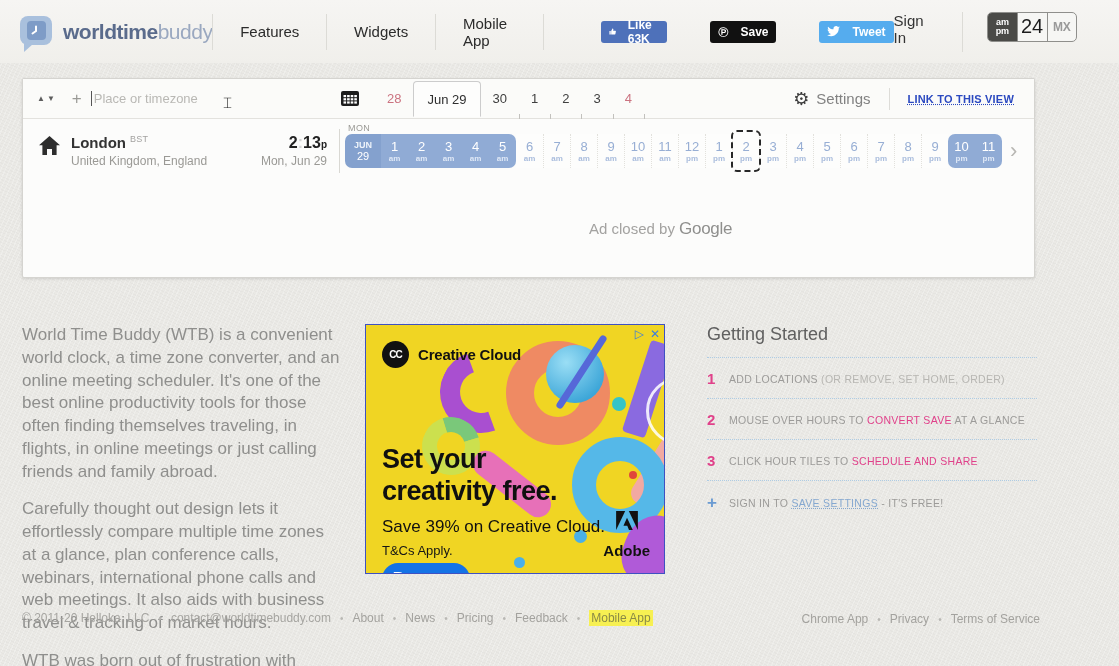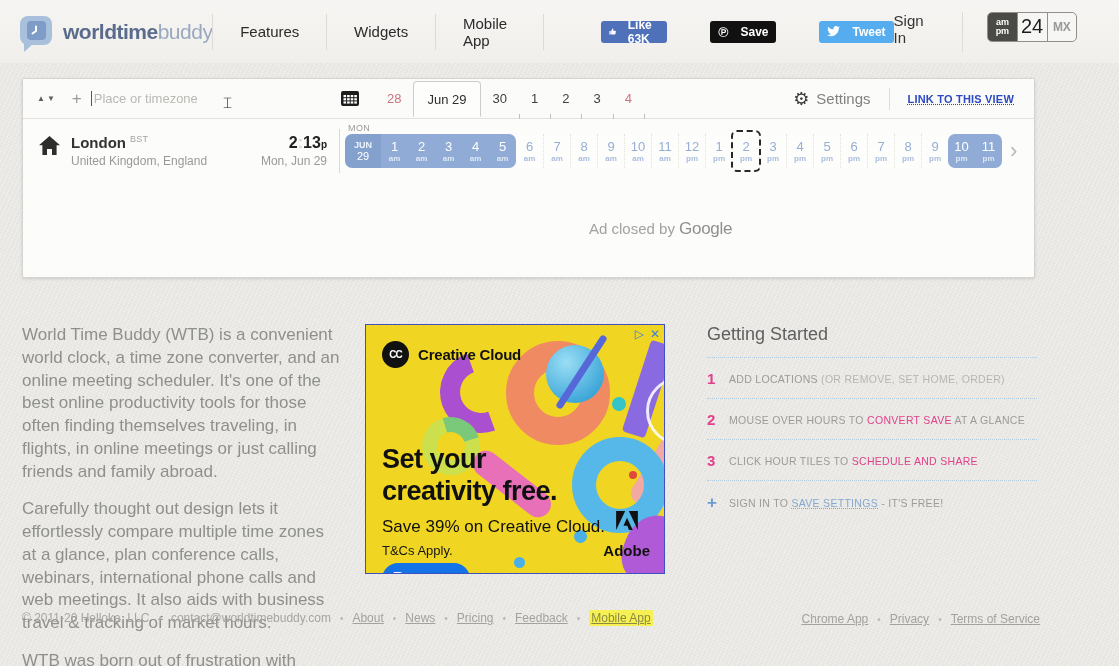--- a/index.html
+++ b/index.html
@@ -187,21 +187,21 @@
   .gs-text .muted { color:#b7b6b2; }
   .gs-text .accent { color:#e0418a; }
   .gs-text .gslink { color:#85a8d0; text-decoration:underline; text-decoration-style:dotted; cursor:pointer; }
 
   
   footer { position:absolute; left:22px; top:610px; width:1018px; display:flex;
     font-size:12px; color:#a6a5a1; align-items:flex-end; }
   .f-left, .f-right { display:flex; align-items:center; gap:9px; }
   .f-right { margin-left:auto; }
   .dot { color:#b9b8b4; font-size:10px; }
-  .f-link { color:#a3a29e; text-decoration:underline; cursor:pointer; }
+  .f-link { color:#a3a29e; cursor:pointer; }
   .f-link.highlight { background:#f7f052; color:#8a8a46; padding:1px 2px; }
 </style>
 </head>
 <body>
 
 <div class="page">
 
   <header>
     <div class="logo">
       <div class="logo-icon">

